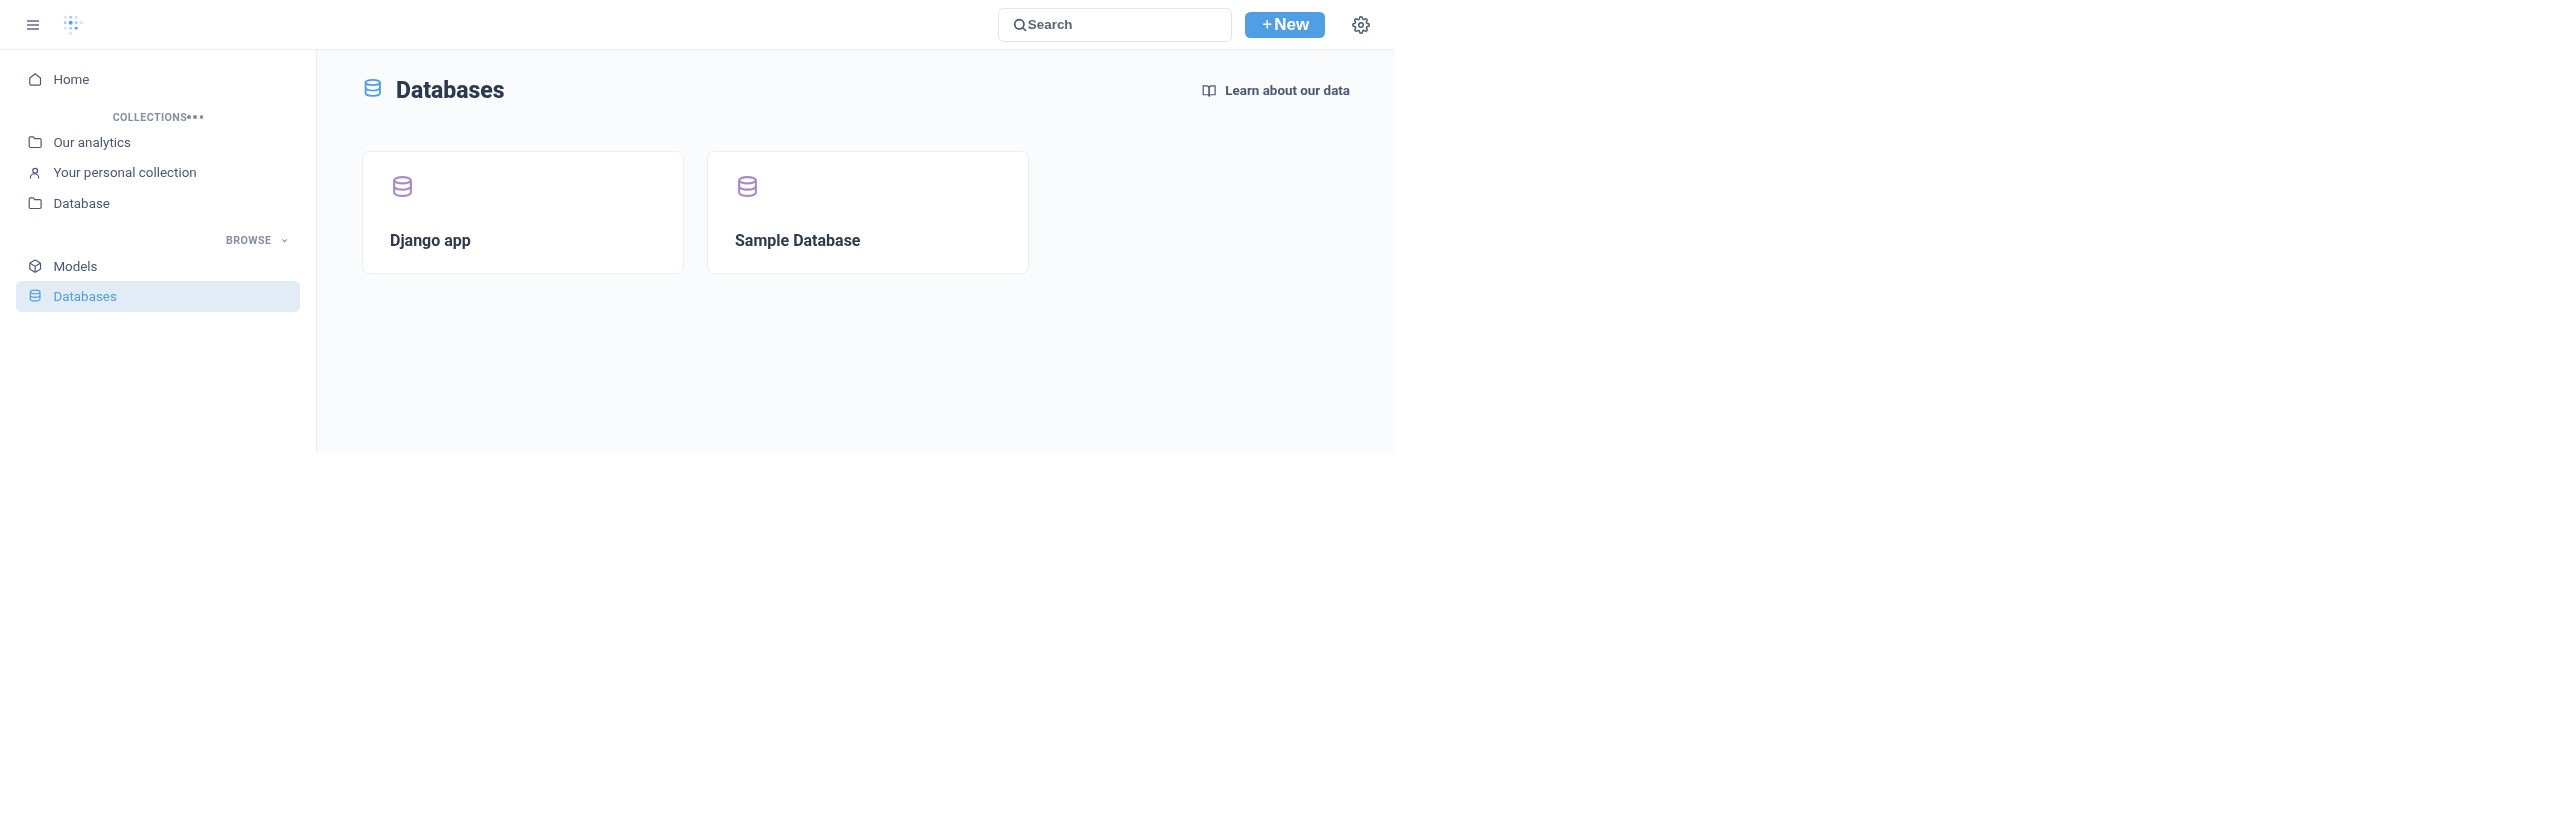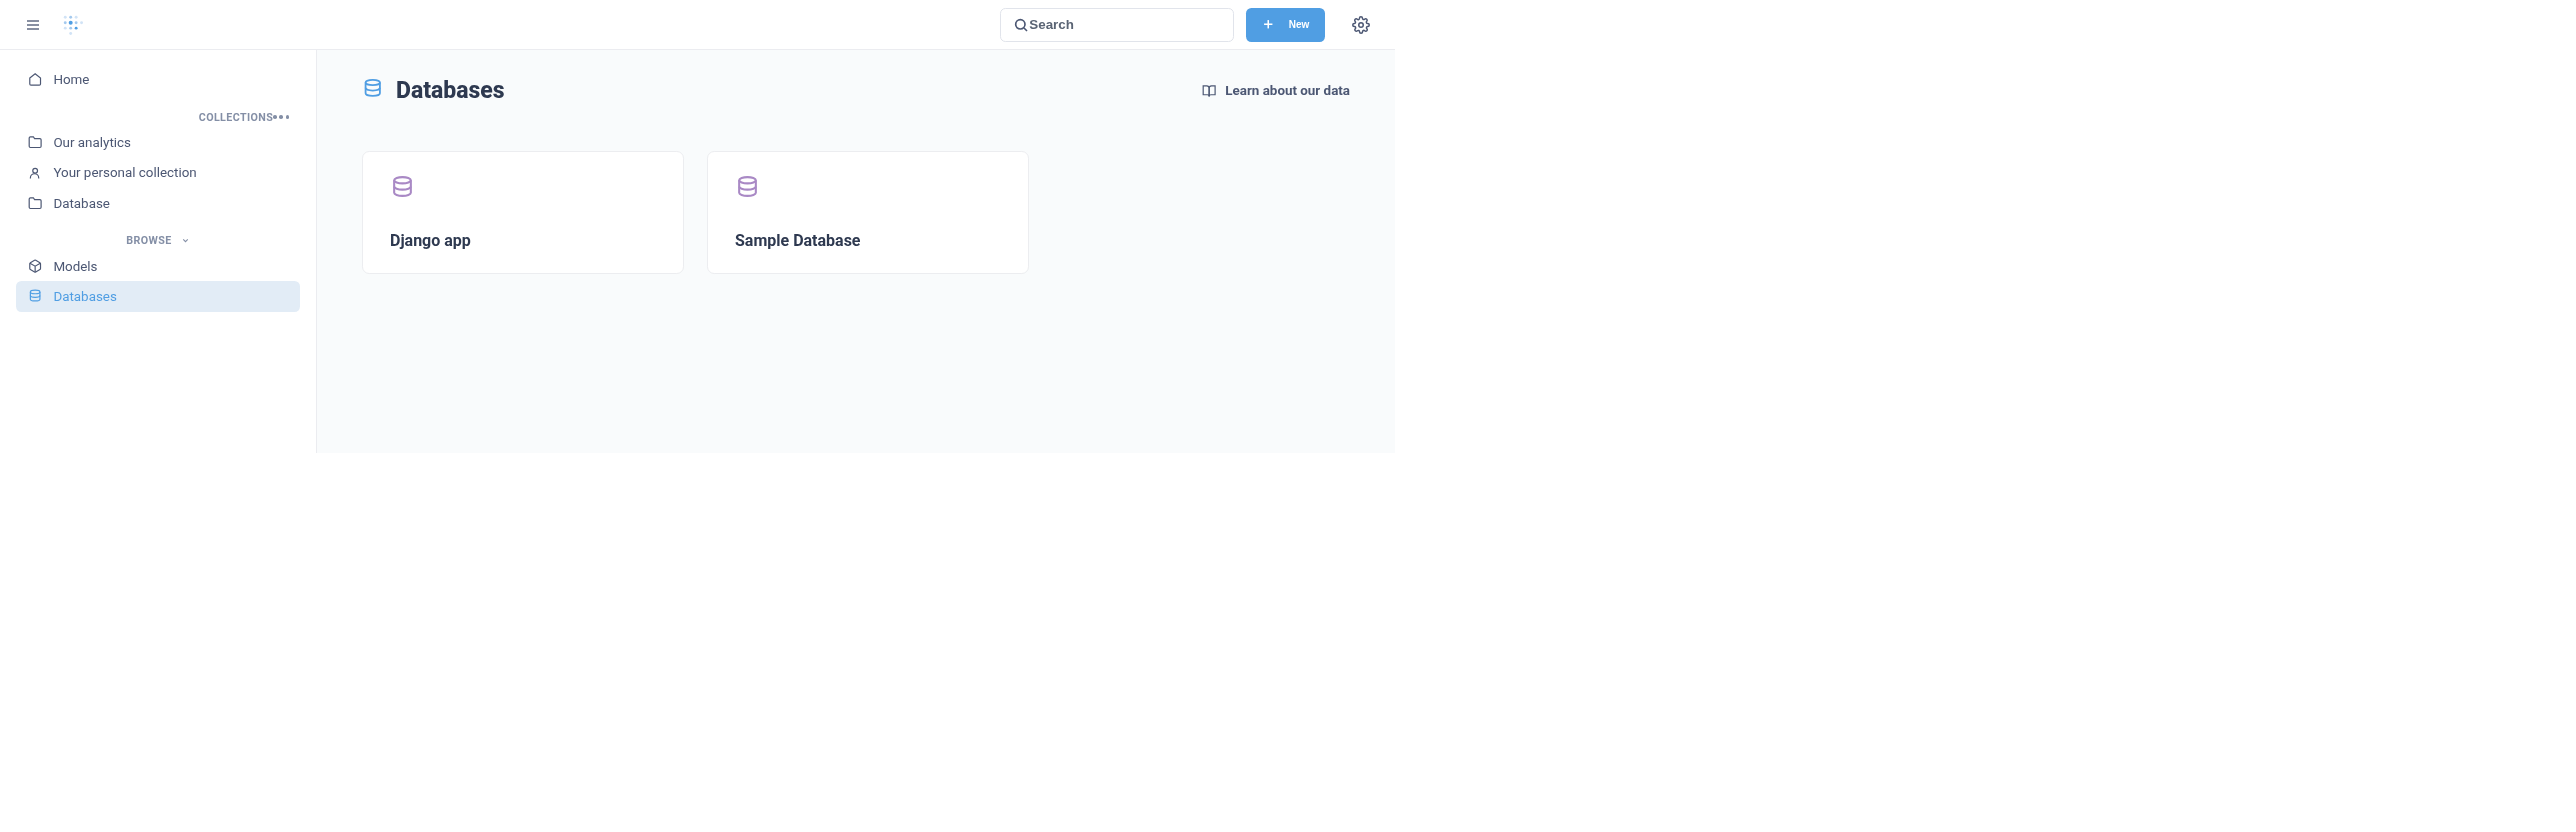--- a/index.html
+++ b/index.html
@@ -6,28 +6,28 @@
   body { font-family: -apple-system, BlinkMacSystemFont, "Segoe UI", Roboto, "Helvetica Neue", Arial, sans-serif; font-size: 12.5px; color: #4c5773; background: #fff; width: 1395px; }
   .header { display: flex; align-items: center; height: 50px; padding: 0 18px; border-bottom: 0.9px solid #ebecf0; }
   .menu-btn { display: flex; align-items: center; justify-content: center; width: 29px; height: 29px; cursor: pointer; color: #4c5773; }
   .logo { margin-left: 10.7px; display: flex; align-items: center; }
   .logo svg { width: 29px; height: 29px; }
   .header-spacer { flex: 1; }
   .search-group { display: flex; align-items: center; gap: 12.5px; }
   .search-box { display: flex; align-items: center; border: 0.9px solid #e1e4eb; border-radius: 5.4px; height: 34px; width: 234px; padding: 0 12.5px; color: #69758e; }
   .search-box input { border: none; outline: none; flex: 1; font-size: 13.4px; color: #2e3950; background: transparent; margin-left: 0; font-weight:600; }
   .search-box input::placeholder { color:#5a6474; font-weight:600;}
-  .new-btn { display: inline-flex; align-items: center; gap: 14px; background: #509ee3; color: #fff; border: none; border-radius: 5.4px; height: 34px; padding: 0 16px; font-size: 10px; font-weight: 700; cursor: pointer; }
+  .new-btn { display: inline-flex; align-items: center; gap: 1px; background: #509ee3; color: #fff; border: none; border-radius: 5.4px; height: 26px; padding: 0 16px; font-size: 17px; font-weight: 700; cursor: pointer; }
   .gear { display:flex; align-items:center; justify-content:center; width:32px; height:32px; color:#4c5773; cursor:pointer; margin-left: 7.2px; }
   .layout { display: flex; }
   .sidebar { width: 316px; min-height: 403px; padding: 14.3px 16px; }
   .side-item { display:flex; align-items:center; gap:10.7px; padding:7.2px 10.7px; border-radius:5.4px; color:#4c5773; font-size:13.4px; font-weight:400; cursor:pointer; }
   .side-item.active { background:#e2ecf6; color:#509ee3; }
   .side-item .ic { width:16px; height:16px; display:flex; align-items:center; justify-content:center; color:inherit; flex-shrink:0;}
-  .section-label { display:flex; align-items:center; justify-content:flex-end; padding: 16px 10.7px 3.6px 10.7px; }
+  .section-label { display:flex; align-items:center; justify-content:center; padding: 16px 10.7px 3.6px 10.7px; }
   .section-label-text { font-size: 10.7px; font-weight:700; letter-spacing: 0.4px; color:#848fa6; text-transform:uppercase; display:inline-flex; align-items:center; gap:5.4px;}
   .more-dots { color:#848fa6; cursor:pointer; display:flex; gap:2.7px; }
   .more-dots span { width:3.6px; height:3.6px; background:#848fa6; border-radius:50%; display:inline-block;}
   .chevron-dn { margin-left:3.6px; }
   .main { flex:1; background:#f9fbfc; border-left:0.9px solid #ebecf0; min-height: 403px; padding-bottom:36px;}
   .main-inner { padding: 27px 45px; }
   .title-row { display:flex; align-items:center; justify-content:space-between; margin-bottom: 47px; }
   .title-left { display:flex; align-items:center; gap:12.5px;}
   .title-icon { color:#509ee3; }
   .title-text { font-size:23px; font-weight:800; color:#2e3950;}
@@ -129,21 +129,21 @@
         <div class="side-item">
           <span class="ic">
             <svg width="14.3" height="14.3" viewBox="0 0 24 24" fill="none" stroke="currentColor" stroke-width="2">
               <path d="M22 19a2 2 0 0 1-2 2H4a2 2 0 0 1-2-2V5a2 2 0 0 1 2-2h5l2 3h9a2 2 0 0 1 2 2z"></path>
             </svg>
           </span>
           <span>Database</span>
         </div>
       </div>
 
-    <div class="section-label" style="justify-content:center; cursor:pointer;">
+    <div class="section-label" style="justify-content:flex-end; cursor:pointer;">
       <span class="section-label-text">
         <span>BROWSE</span>
         <svg class="chevron-dn" width="9" height="9" viewBox="0 0 24 24" fill="none" stroke="#848fa6" stroke-width="3">
             <polyline points="6 9 12 15 18 9"></polyline>
           </svg>
       </span>
     </div>
     <div id="browse-list">
         <div class="side-item">
           <span class="ic">

